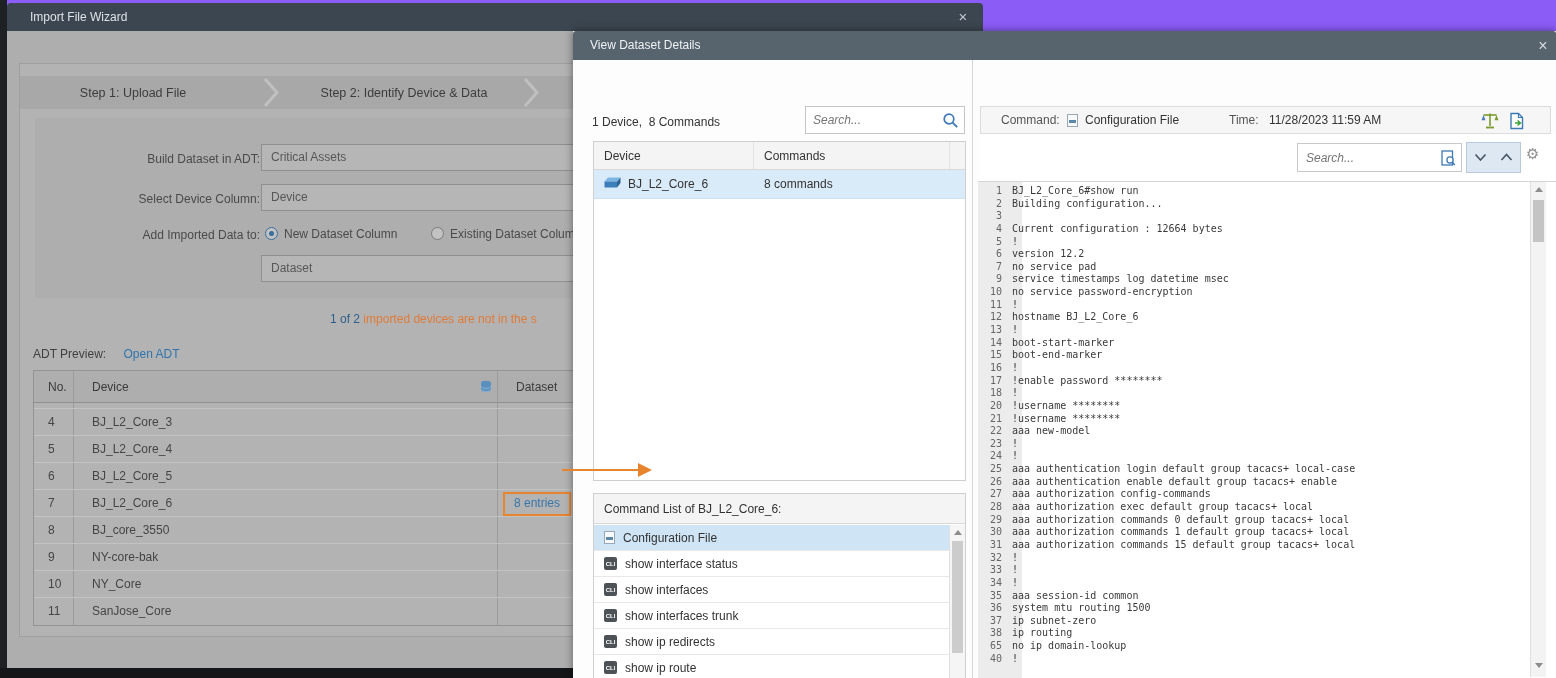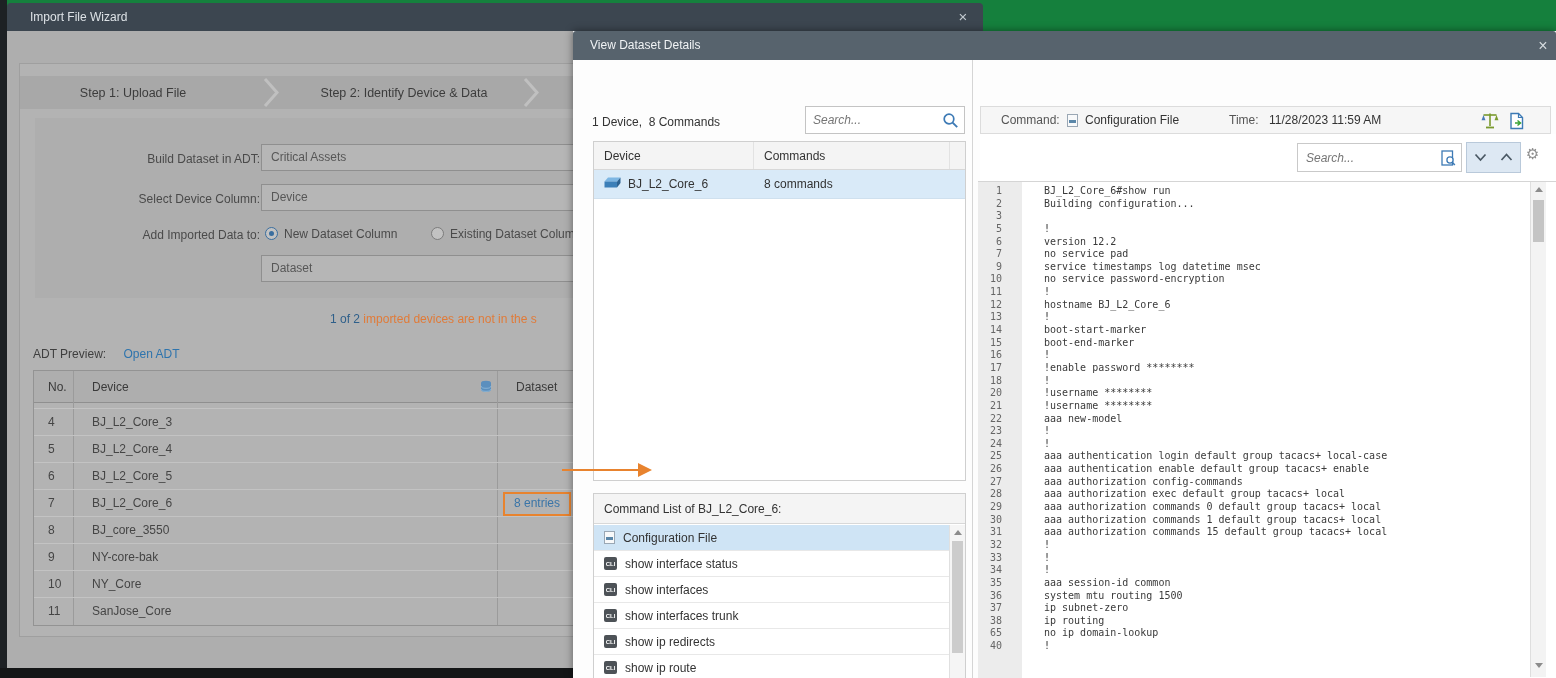--- a/index.html
+++ b/index.html
@@ -1,17 +1,17 @@
 <!DOCTYPE html>
 <html><head>
 <meta charset="utf-8">
 <style>
   * { margin:0; padding:0; box-sizing:border-box; }
   body { background:#1a1a1a; font-family:"Liberation Sans", sans-serif; }
-  .canvas { position:relative; width:1556px; height:678px; background:#15803d; overflow:hidden; font-size:12px; color:#3f3f3f; }
+  .canvas { position:relative; width:1556px; height:678px; background:#8b5cf6; overflow:hidden; font-size:12px; color:#3f3f3f; }
   .backdrop-left { position:absolute; left:0; top:0; width:7px; height:678px; background:#1d2124; }
   .backdrop-bottom { position:absolute; left:0; top:668px; width:983px; height:10px; background:#141617; }
 
   
   .wizard { position:absolute; left:7px; top:3px; width:976px; height:665px; z-index:1; }
   .wizard-titlebar { position:absolute; left:0; top:0; right:0; height:28px; background:#3c4650; border-radius:4px 4px 0 0; color:#dde2e6; line-height:28px; padding-left:23px; font-size:12px; }
   .wizard-close { position:absolute; right:10px; top:0; width:20px; height:28px; text-align:center; color:#c3cad0; font-size:15px; line-height:28px; cursor:default; }
   .wizard-body { position:absolute; left:0; top:28px; right:0; bottom:0; background:#aeaeae; }
   .wizard-panel { position:absolute; left:12px; top:32px; width:942px; height:574px; background:#b3b3b3; border:1px solid #9f9f9f; }
   .steps-bar { position:absolute; left:13px; top:45px; width:940px; height:33px; background:#a8a8a8; display:flex; align-items:center;gap:16px; }
@@ -109,21 +109,21 @@
   .code-search .find-ic { position:absolute; right:5px; top:6px; }
   .nav-btn { position:absolute; top:8px; width:28px; height:31px; background:#dde8f3; border:1px solid #b9c9da; display:flex; align-items:center; justify-content:center; }
   .nav-btn.down { left:486px; }
   .nav-btn.up { left:513px; border-left:none; }
   .gear { position:absolute; left:546px; top:11px; font-size:15px; color:#8e8e8e; font-family:"DejaVu Sans", sans-serif; }
 
   .code-area { position:absolute; left:405px; top:121px; right:0; bottom:0; border-top:1px solid #d5d5d5; background:linear-gradient(to right, #ececec 44px, #ffffff 44px); overflow:hidden; font-family:"DejaVu Sans Mono", monospace; font-size:10px; }
   .code-lines { padding-top:3px; }
   .code-line { height:12.65px; line-height:12.65px; white-space:pre; }
   .code-line .ln { display:inline-block; width:34px; text-align:right; padding-right:10px; color:#666; }
-  .code-line .ct { color:#3a3a3a;margin-left:32px; }
+  .code-line .ct { color:#3a3a3a; }
   .code-scroll { position:absolute; right:10px; top:122px; width:16px; bottom:1px; background:#f3f3f3; border-left:1px solid #dedede; }
   .code-scroll .tri-up { top:5px; }
   .code-scroll .tri-down { bottom:9px; }
   .code-scroll .thumb { position:absolute; left:2px; top:18px; width:11px; height:42px; background:#c4c4c4; }
 </style>
 </head>
 <body>
 
 <div class="canvas">
   <div class="backdrop-left"></div>
@@ -368,20 +368,21 @@
             </svg>
         </div>
         <span class="gear">⚙</span>
       </div>
 
       <div class="code-area">
         <div class="code-lines">
             <div class="code-line"><span class="ln">1</span><span class="ct">BJ_L2_Core_6#show run</span></div>
             <div class="code-line"><span class="ln">2</span><span class="ct">Building configuration...</span></div>
             <div class="code-line"><span class="ln">3</span><span class="ct"></span></div>
+            <div class="code-line"><span class="ln">4</span><span class="ct">Current configuration : 12664 bytes</span></div>
             <div class="code-line"><span class="ln">5</span><span class="ct">!</span></div>
             <div class="code-line"><span class="ln">6</span><span class="ct">version 12.2</span></div>
             <div class="code-line"><span class="ln">7</span><span class="ct">no service pad</span></div>
             <div class="code-line"><span class="ln">9</span><span class="ct">service timestamps log datetime msec</span></div>
             <div class="code-line"><span class="ln">10</span><span class="ct">no service password-encryption</span></div>
             <div class="code-line"><span class="ln">11</span><span class="ct">!</span></div>
             <div class="code-line"><span class="ln">12</span><span class="ct">hostname BJ_L2_Core_6</span></div>
             <div class="code-line"><span class="ln">13</span><span class="ct">!</span></div>
             <div class="code-line"><span class="ln">14</span><span class="ct">boot-start-marker</span></div>
             <div class="code-line"><span class="ln">15</span><span class="ct">boot-end-marker</span></div>

